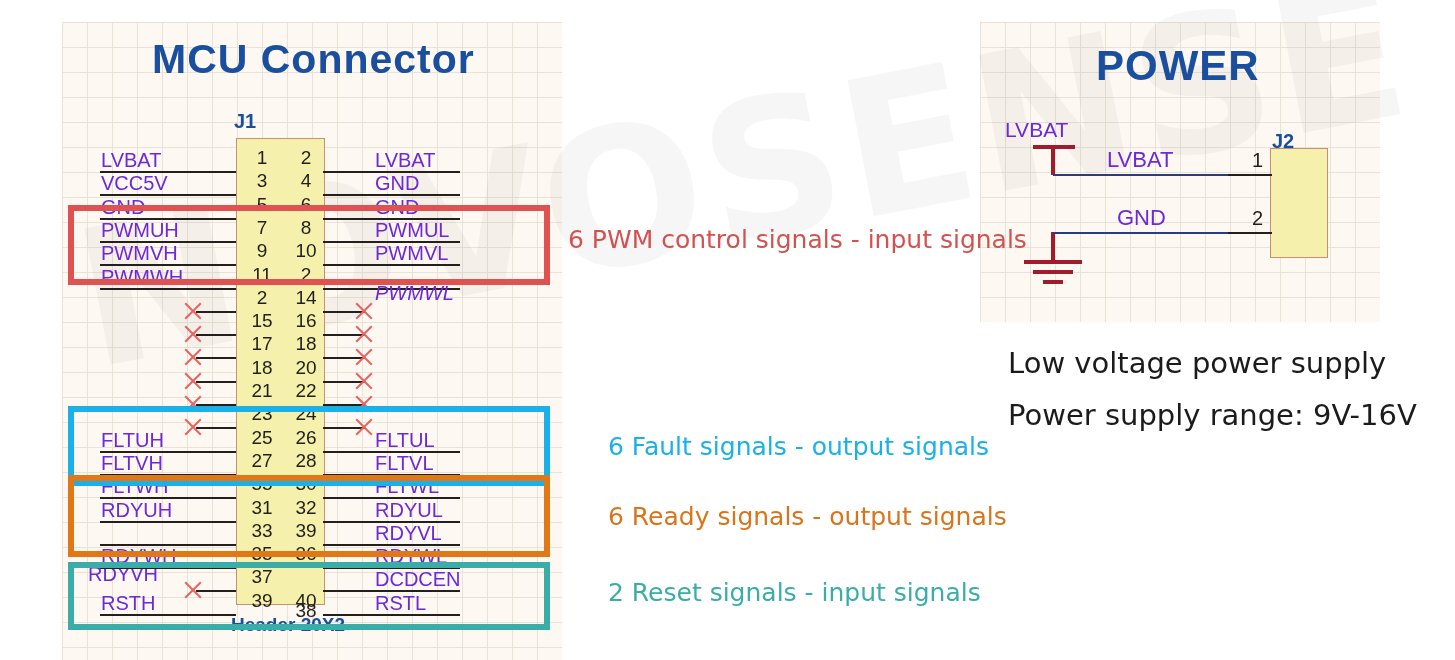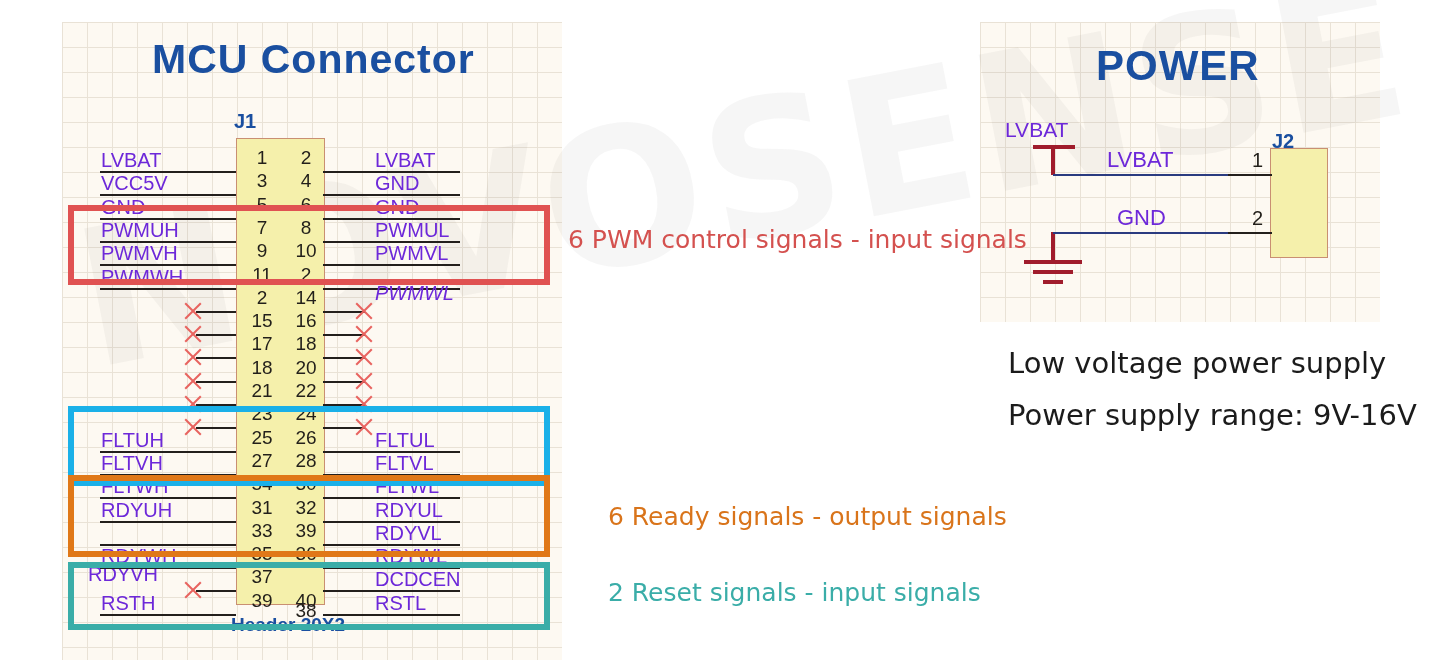--- a/index.html
+++ b/index.html
@@ -242,21 +242,21 @@
       <div class="wire" style="left: 100px; top: 450.6px; width: 136px;"></div>
       <div class="wire" style="left: 323px; top: 450.6px; width: 137px;"></div>
       <div class="net-label" style="left: 101px; top: 429.6px;">FLTUH</div>
       <div class="net-label" style="left: 375px; top: 429.6px;">FLTUL</div>
       <div class="pin-num left" style="top: 450.9px;">27</div>
       <div class="pin-num right" style="top: 450.9px;">28</div>
       <div class="wire" style="left: 100px; top: 473.9px; width: 136px;"></div>
       <div class="wire" style="left: 323px; top: 473.9px; width: 137px;"></div>
       <div class="net-label" style="left: 101px; top: 452.9px;">FLTVH</div>
       <div class="net-label" style="left: 375px; top: 452.9px;">FLTVL</div>
-      <div class="pin-num left" style="top: 474.2px;">54</div>
+      <div class="pin-num left" style="top: 474.2px;">55</div>
       <div class="pin-num right" style="top: 474.2px;">30</div>
       <div class="wire" style="left: 100px; top: 497.2px; width: 136px;"></div>
       <div class="wire" style="left: 323px; top: 497.2px; width: 137px;"></div>
       <div class="net-label" style="left: 101px; top: 476.2px;">FLTWH</div>
       <div class="net-label" style="left: 375px; top: 476.2px;">FLTWL</div>
       <div class="pin-num left" style="top: 497.5px;">31</div>
       <div class="pin-num right" style="top: 497.5px;">32</div>
       <div class="wire" style="left: 100px; top: 520.5px; width: 136px;"></div>
       <div class="wire" style="left: 323px; top: 520.5px; width: 137px;"></div>
       <div class="net-label" style="left: 101px; top: 499.5px;">RDYUH</div>
@@ -286,20 +286,21 @@
       <div class="net-label" style="left: 101px; top: 592.7px;">RSTH</div>
       <div class="net-label" style="left: 375px; top: 592.7px;">RSTL</div>
     </div>
 
   <div class="group-box" id="box-pwm" style="left: 68px; top: 205px; width: 470px; height: 68px; border-color: rgb(224, 82, 82);"></div>
   <div class="group-box" id="box-fault" style="left: 68px; top: 406px; width: 470px; height: 68px; border-color: rgb(26, 176, 232);"></div>
   <div class="group-box" id="box-ready" style="left: 68px; top: 475px; width: 470px; height: 70px; border-color: rgb(224, 120, 24);"></div>
   <div class="group-box" id="box-reset" style="left: 68px; top: 562px; width: 470px; height: 56px; border-color: rgb(58, 173, 168);"></div>
 
   <div class="annotation" id="ann-pwm" style="left: 568px; top: 225px; color: rgb(212, 81, 79);">6 PWM control signals - input signals</div>
+  <div class="annotation" id="ann-fault" style="left: 608px; top: 432px; color: rgb(26, 176, 232);">6 Fault signals - output signals</div>
   <div class="annotation" id="ann-ready" style="left: 608px; top: 502px; color: rgb(217, 116, 26);">6 Ready signals - output signals</div>
   <div class="annotation" id="ann-reset" style="left: 608px; top: 578px; color: rgb(58, 173, 168);">2 Reset signals - input signals</div>
 
   <div class="sheet-title" id="title-power">POWER</div>
   <div class="ref-des" id="refdes-j2">J2</div>
   <div class="conn-body" id="conn-j2"></div>
 
   <div id="power-sym">
       <div class="sym-line" style="left: 1033px; top: 145px; width: 42px; height: 4px; background: rgb(160, 28, 44);"></div>
       <div class="sym-line" style="left: 1051px; top: 145px; width: 4px; height: 30px; background: rgb(160, 28, 44);"></div>

